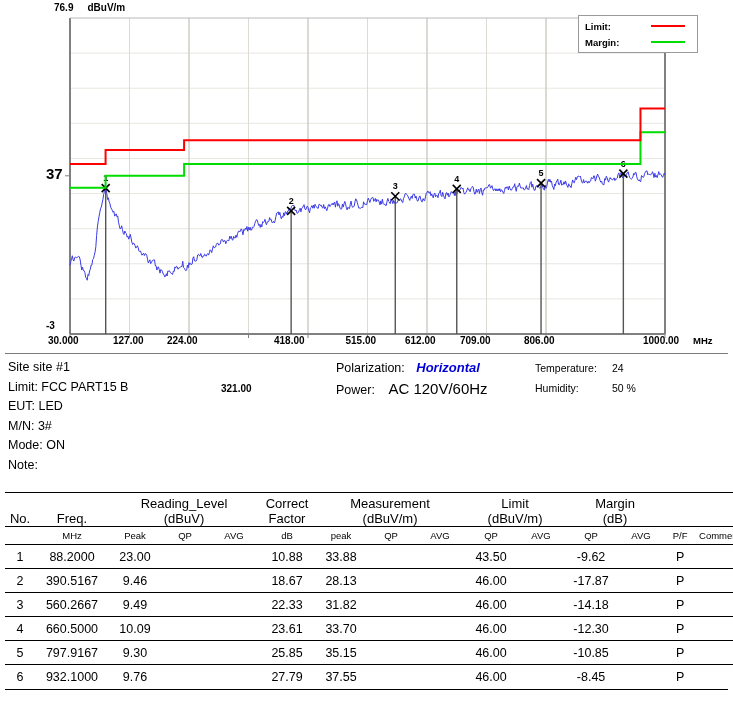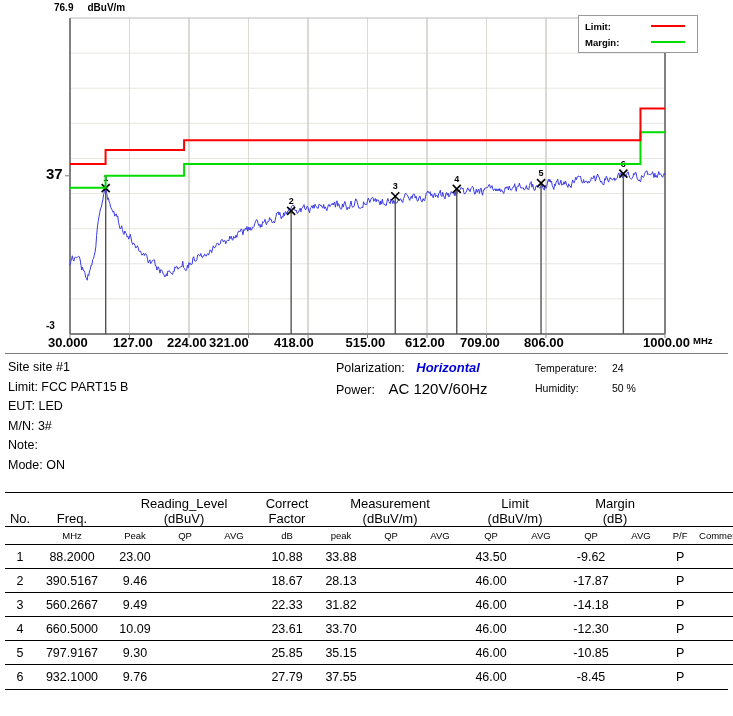--- a/index.html
+++ b/index.html
@@ -26,21 +26,21 @@
   .ylab-mid {
     position: absolute; left: 46px; top: 165px;
     font-size: 15px; font-weight: bold;
   }
   .ylab-bot {
     position: absolute; left: 46px; top: 320px;
     font-size: 10px; font-weight: bold;
   }
   .xtick {
     position: absolute; top: 335px;
-    font-size: 13px; font-weight: bold;
+    font-size: 10px; font-weight: bold;
     white-space: nowrap;
   }
   .xunit {
     position: absolute; top: 335px; left: 693px;
     font-size: 9.5px; font-weight: bold;
   }
 
   
   #legend {
     position: absolute; left: 578px; top: 15px;
@@ -153,21 +153,21 @@
     <div class="ylab-top">
       <span>76.9</span><span class="unit">dBuV/m</span>
     </div>
     <div class="ylab-mid">37</div>
     <div class="ylab-bot">-3</div>
 
     <div id="xticks">
         <div class="xtick" style="left: 48px;">30.000</div>
         <div class="xtick" style="left: 113px;">127.00</div>
         <div class="xtick" style="left: 167px;">224.00</div>
-        <div class="xtick" style="left: 209px;">321.00</div>
+        <div class="xtick" style="left: 221px; margin-top: 48px;">321.00</div>
         <div class="xtick" style="left: 274px;">418.00</div>
         <div class="xtick" style="left: 345.5px;">515.00</div>
         <div class="xtick" style="left: 405px;">612.00</div>
         <div class="xtick" style="left: 460px;">709.00</div>
         <div class="xtick" style="left: 524px;">806.00</div>
         <div class="xtick" style="left: 643px; text-align: right;">1000.00</div>
       </div>
     <div class="xunit">MHz</div>
 
     <div id="legend">
@@ -196,26 +196,26 @@
       </div>
       <div class="info-line">
         <span>EUT:</span>
         <span class="ml">LED</span>
       </div>
       <div class="info-line">
         <span>M/N:</span>
         <span class="ml">3#</span>
       </div>
       <div class="info-line">
+        <span>Mode:</span>
+        <span class="ml">ON</span>
+      </div>
+      <div class="info-line">
         <span>Note:</span>
         <span class="ml"></span>
-      </div>
-      <div class="info-line">
-        <span>Mode:</span>
-        <span class="ml">ON</span>
       </div>
     </div>
 
     <div class="info-mid">
       <div class="info-line">
         <span>Polarization:</span>
         <span class="polar-val">Horizontal</span>
       </div>
       <div class="info-line">
         <span>Power:</span>

